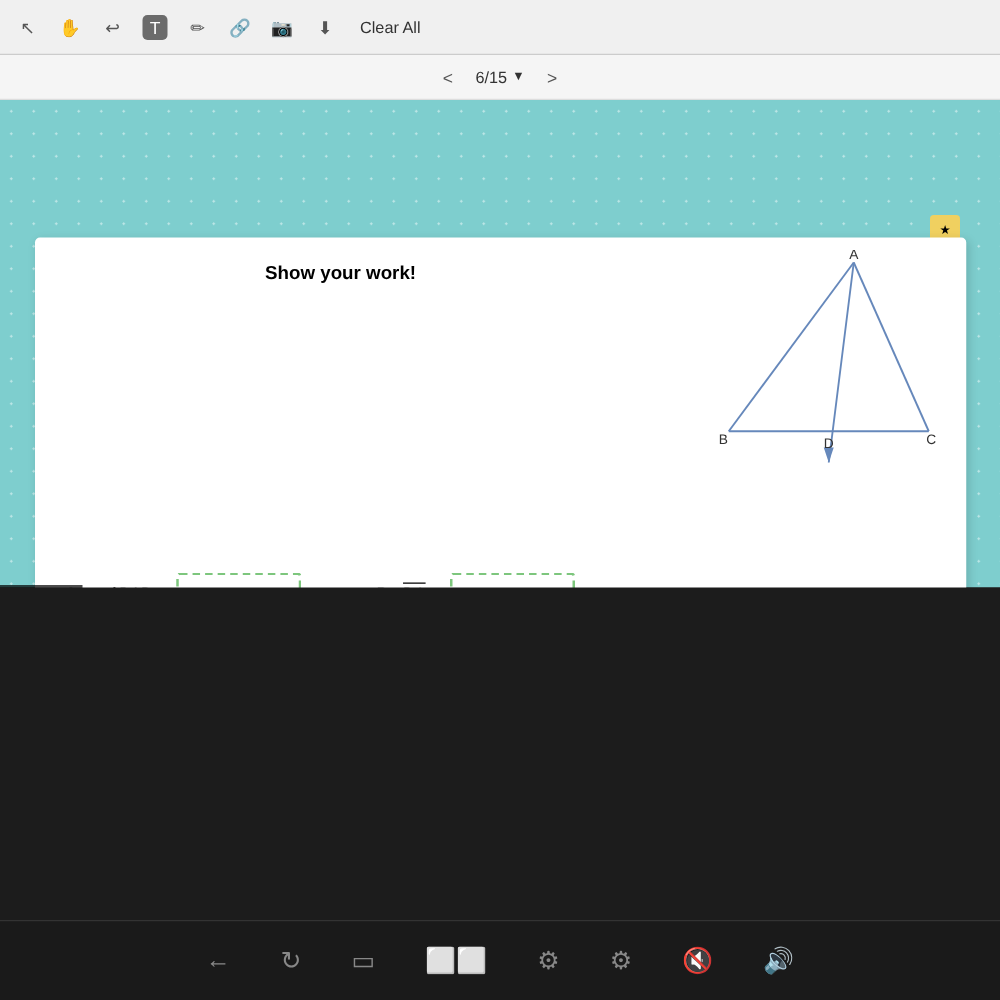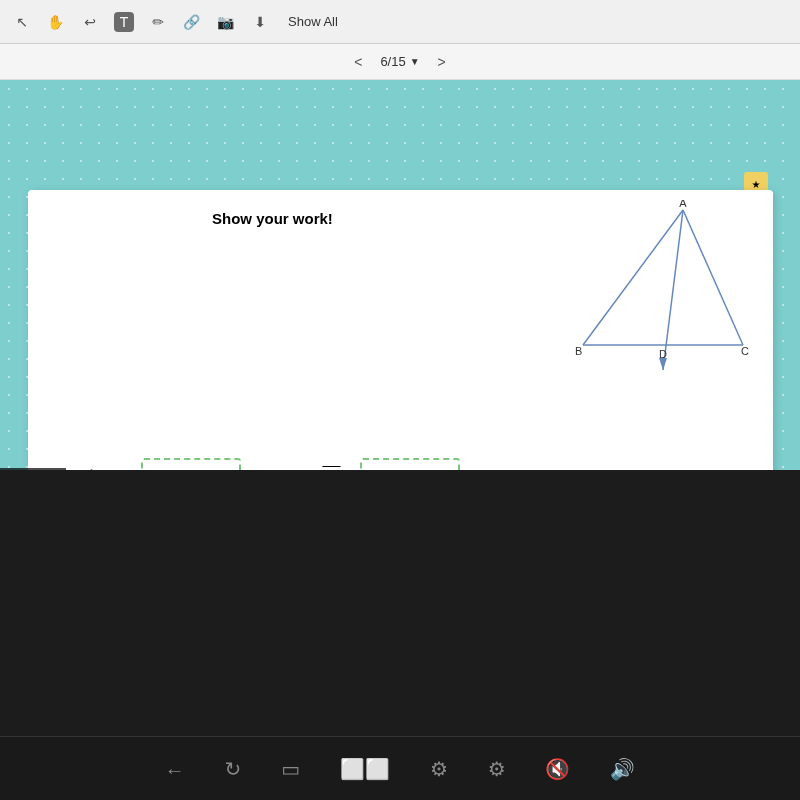--- a/index.html
+++ b/index.html
@@ -237,21 +237,21 @@
 
 <div class="toolbar">
   <div class="toolbar-icon">↖</div>
   <div class="toolbar-icon">✋</div>
   <div class="toolbar-icon">↩</div>
   <div class="toolbar-icon active" style="padding:2px 5px;">T</div>
   <div class="toolbar-icon">✏</div>
   <div class="toolbar-icon">🔗</div>
   <div class="toolbar-icon">📷</div>
   <div class="toolbar-icon">⬇</div>
-  <button class="clear-all-btn">Show All</button>
+  <button class="clear-all-btn">Clear All</button>
 </div>
 
 <div class="nav-bar">
   <div class="nav-arrow">&lt;</div>
   <div class="nav-page">
     <span>6/15</span>
     <span style="font-size:10px;">▼</span>
   </div>
   <div class="nav-arrow">&gt;</div>
 </div>

